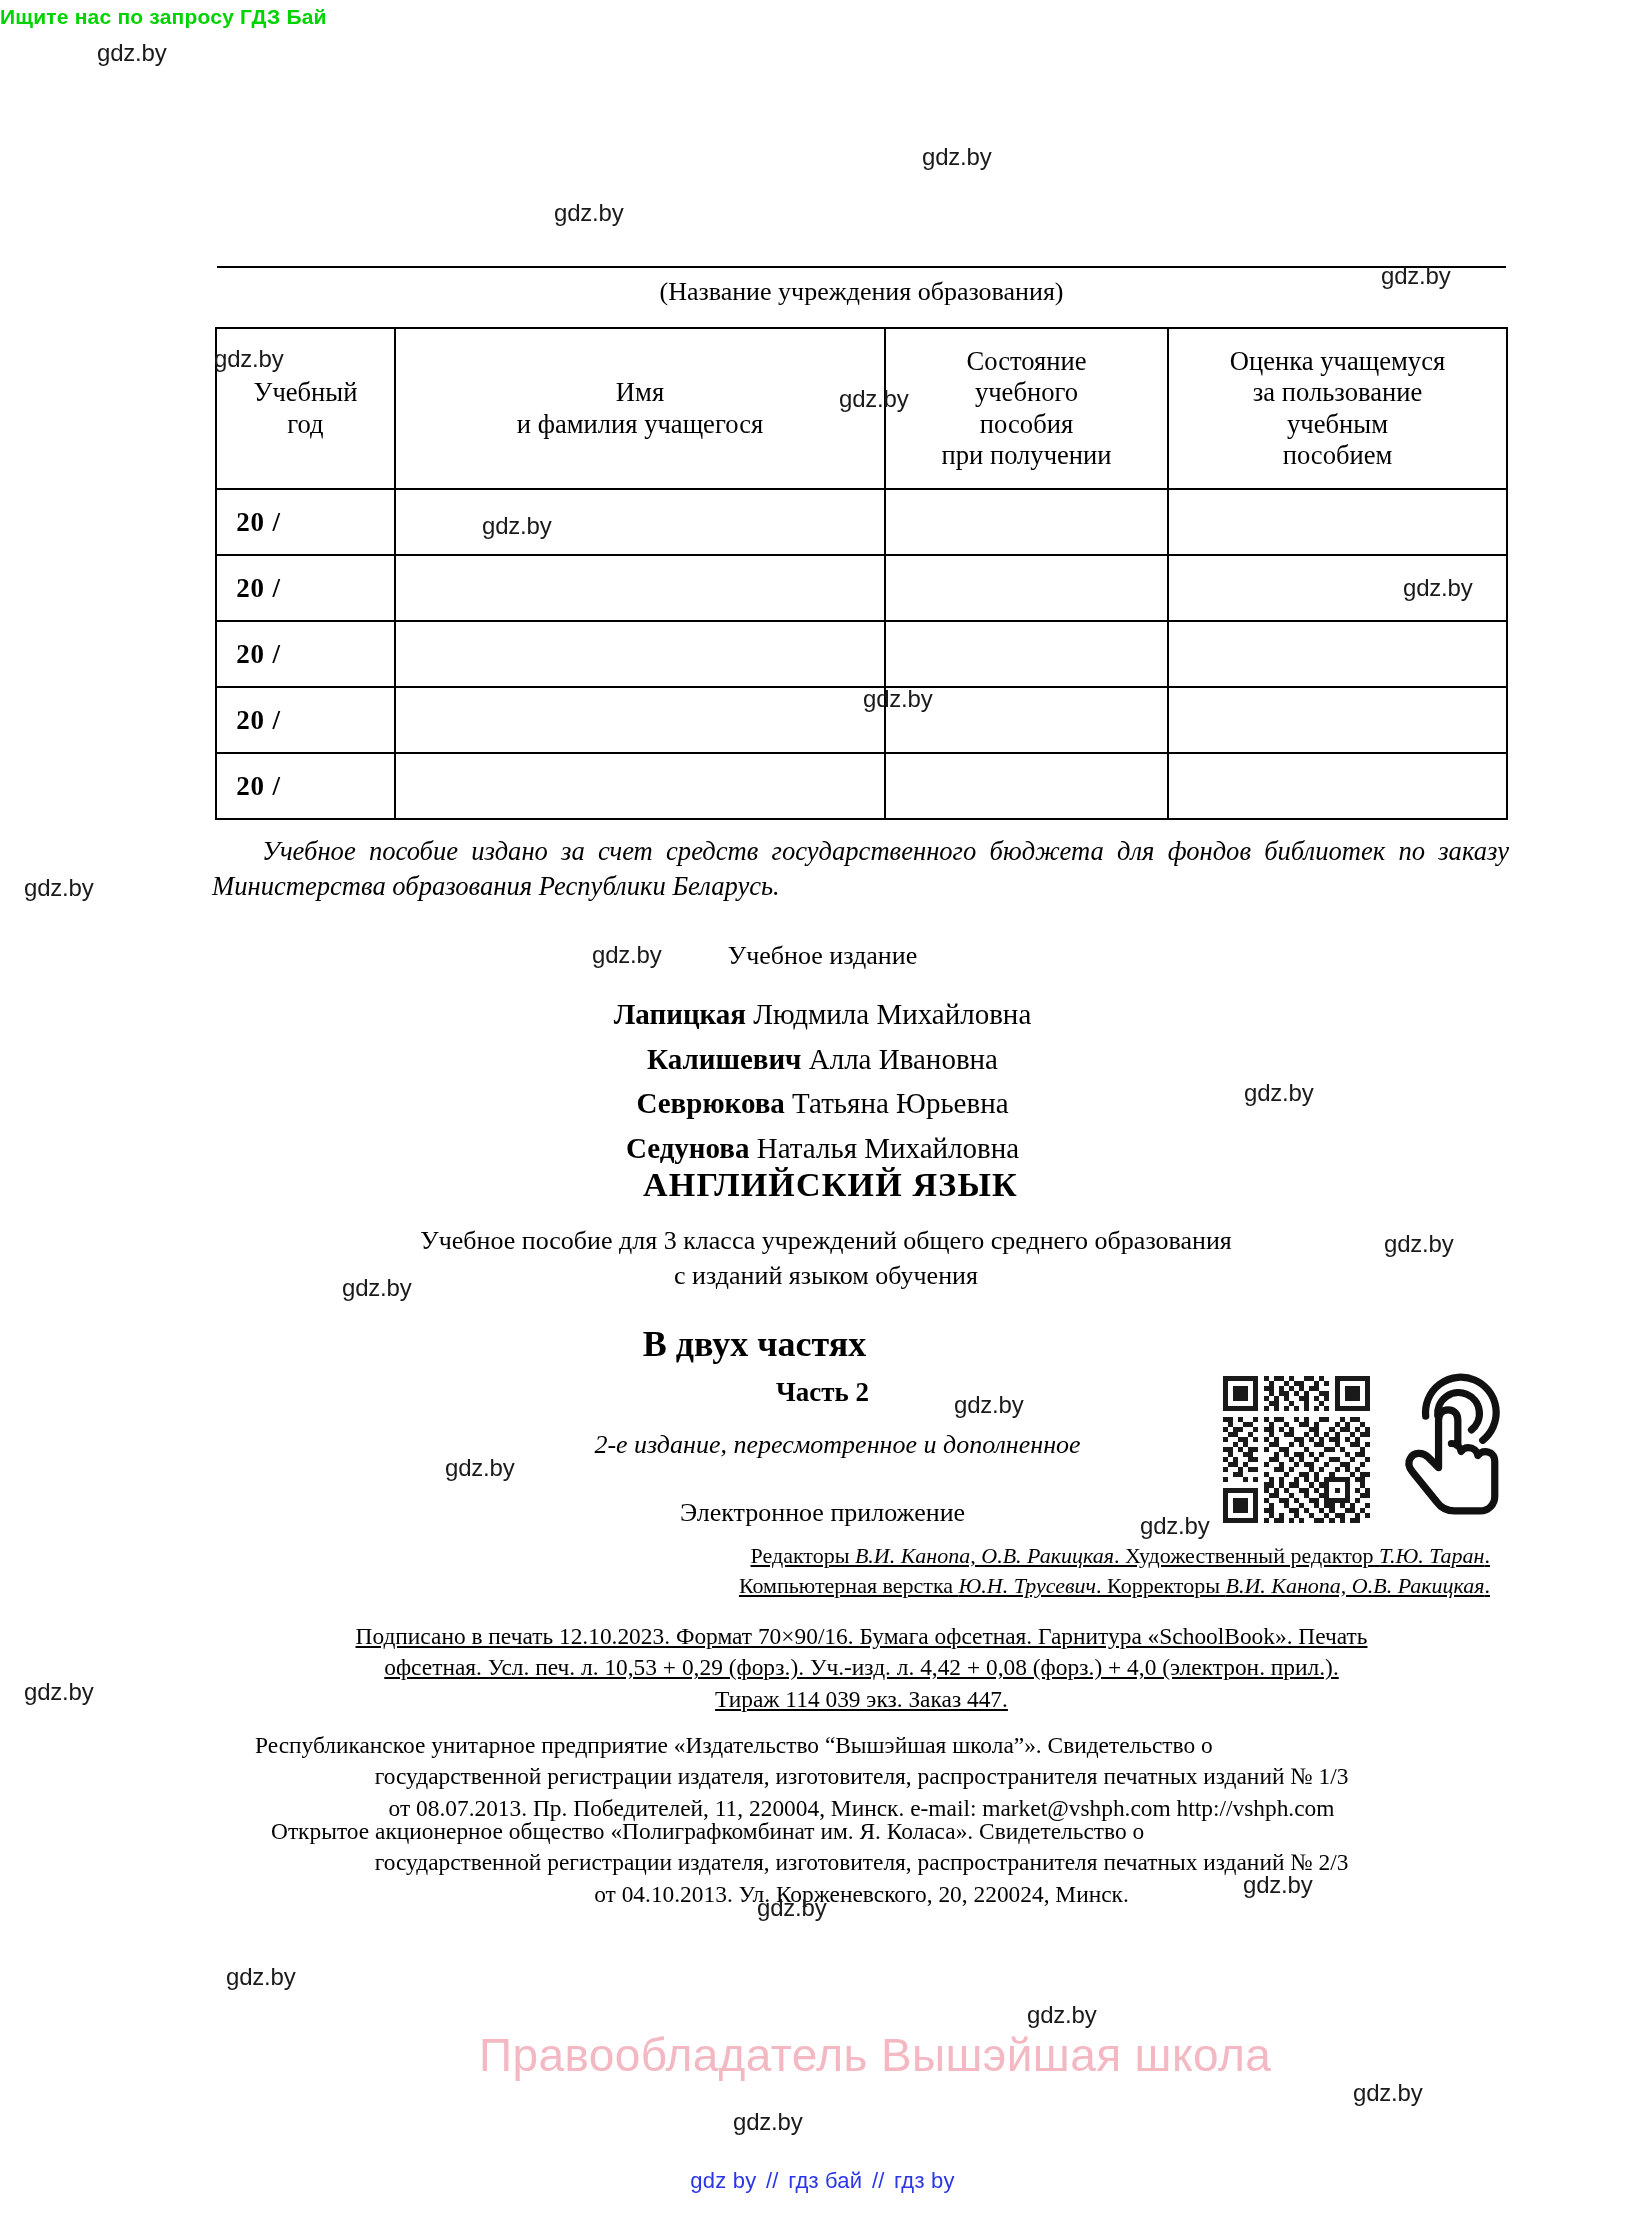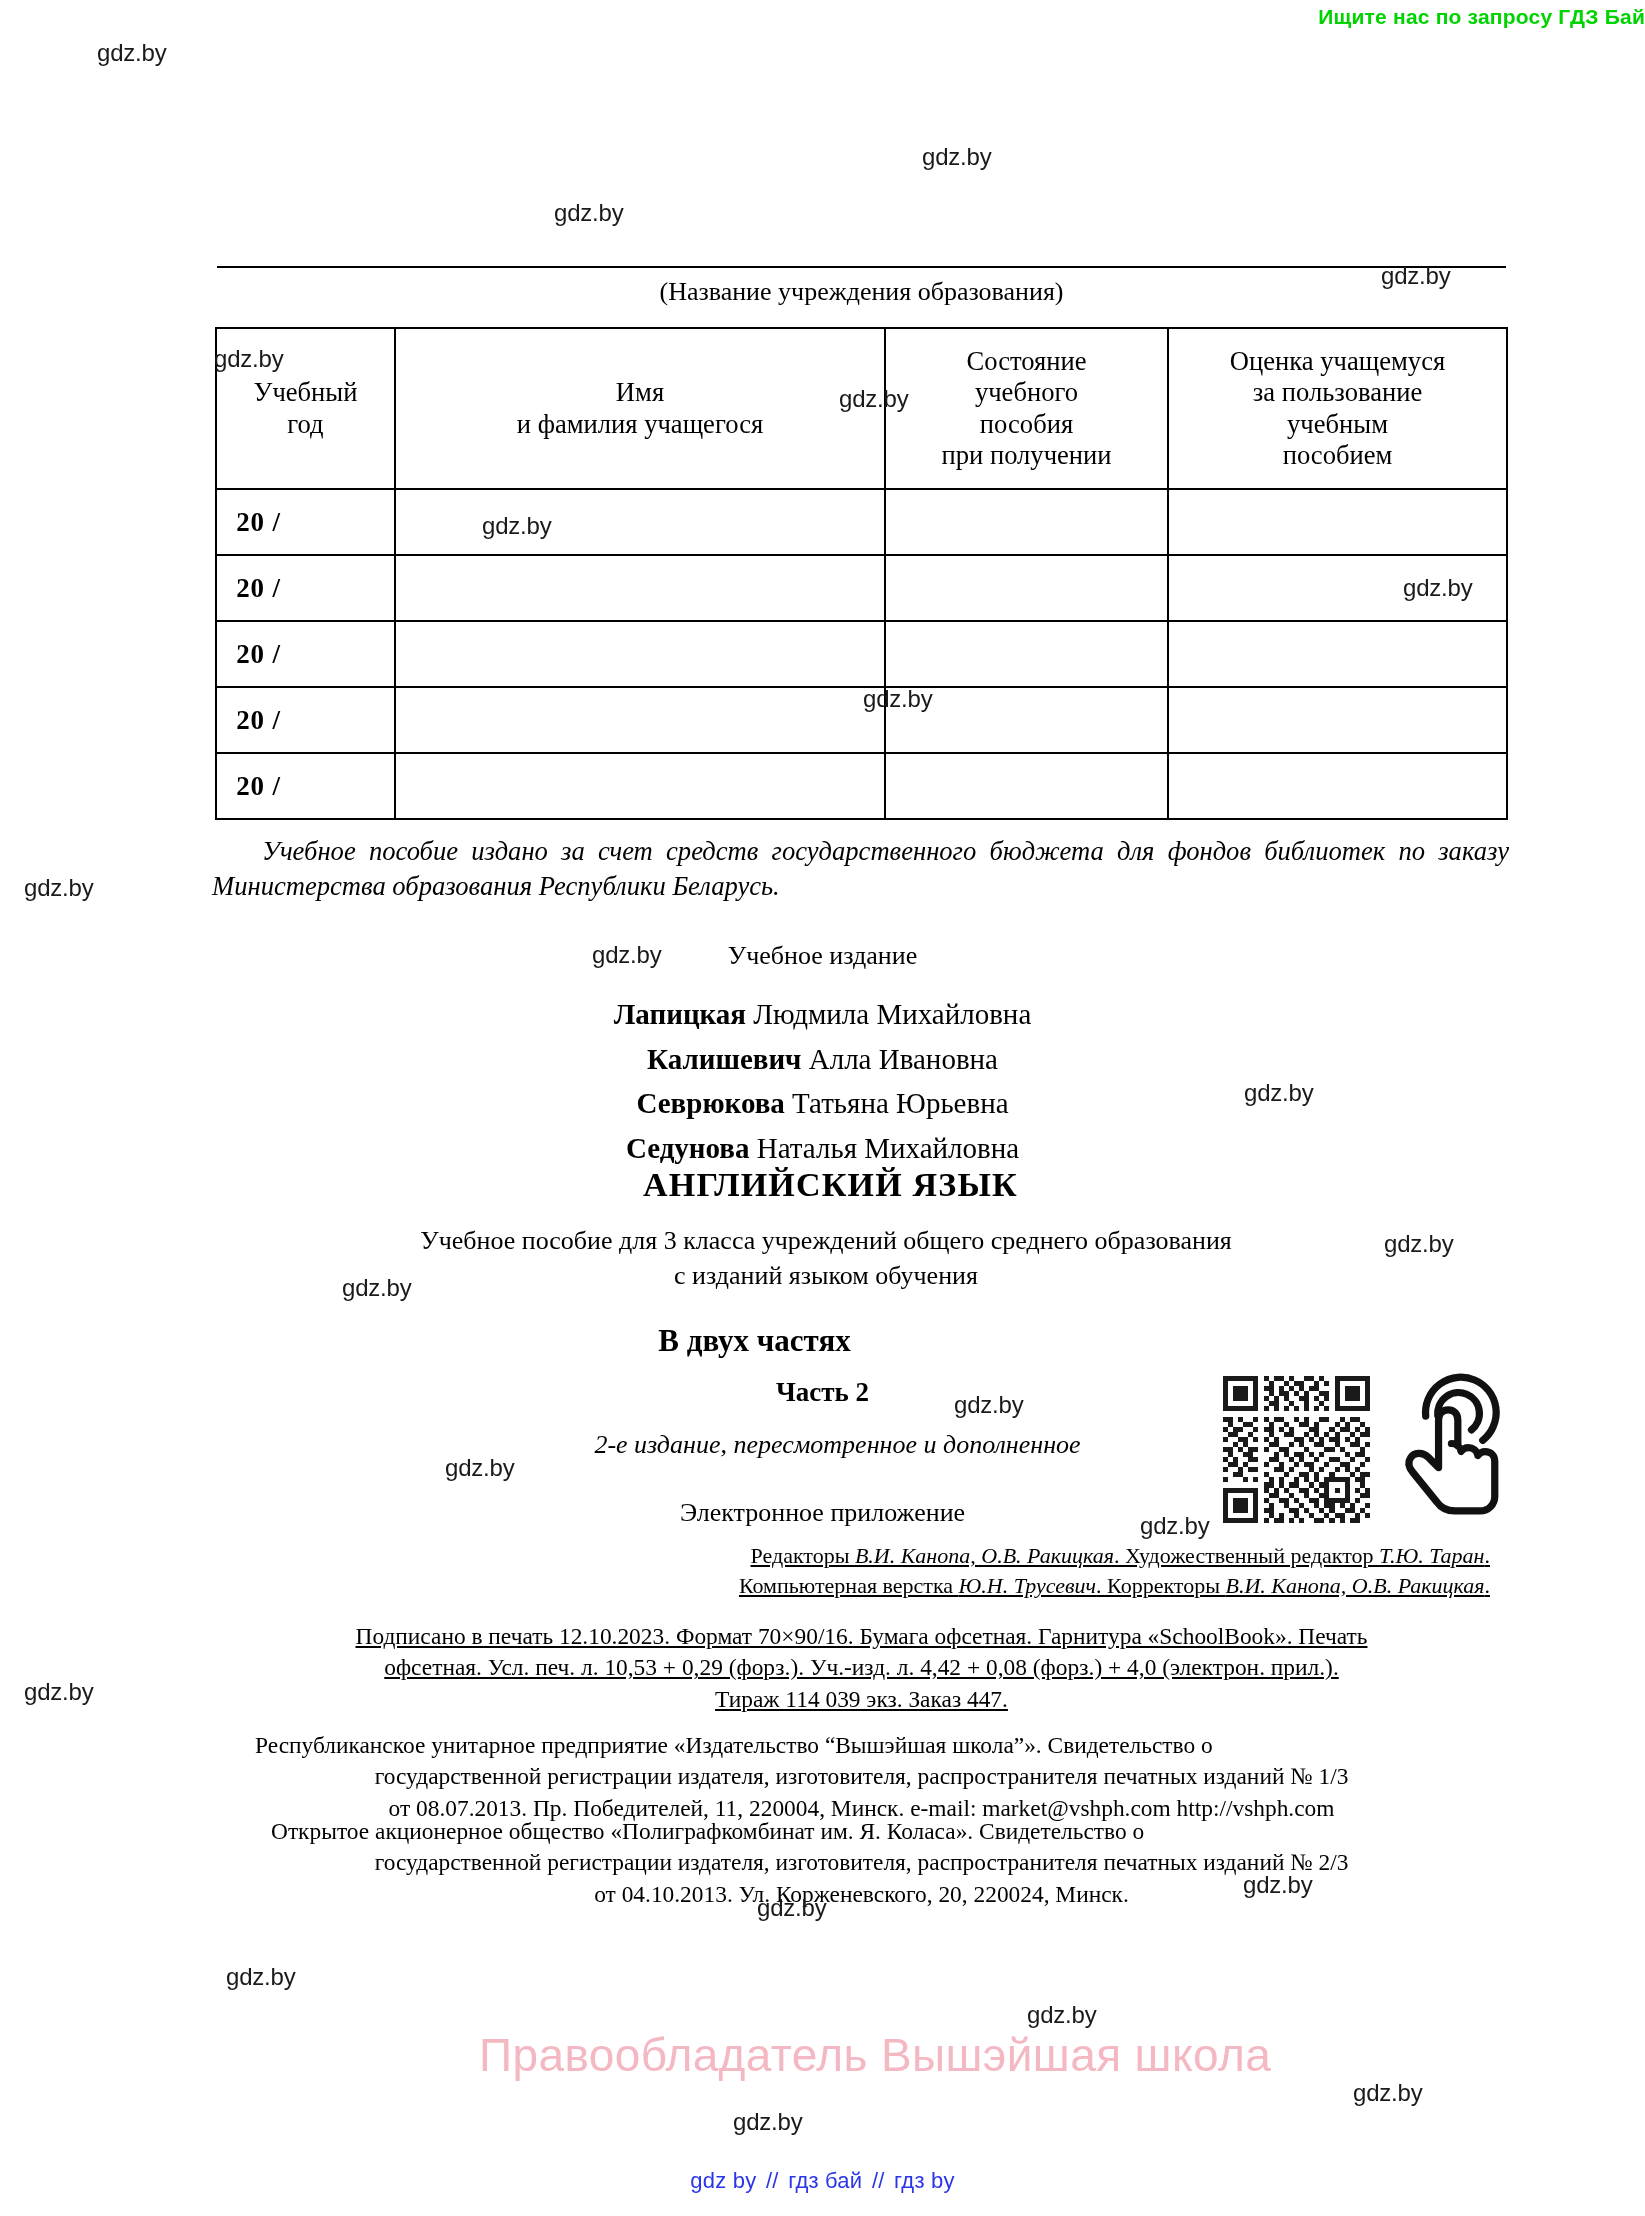--- a/index.html
+++ b/index.html
@@ -36,21 +36,21 @@
     color: #f4b8c3;
     white-space: nowrap;
     z-index: 4;
     letter-spacing: 0.4px;
   }
   .topbanner {
     position: absolute;
     left: 0;
     top: 4.8px;
     width: 1645px;
-    text-align: right;
+    text-align: left;
     font-family: "Liberation Sans", sans-serif;
     font-size: 21px;
     font-weight: bold;
     color: #00d400;
     letter-spacing: 0.2px;
     z-index: 6;
   }
   .footerlinks {
     position: absolute;
     left: 0;
@@ -160,21 +160,21 @@
     left: 242px; top: 1223px; width: 1168px;
     text-align: center;
     font-size: 26px;
     line-height: 1.36;
   }
 
   .parts {
     position: absolute;
     left: 0; top: 1323px; width: 1509px;
     text-align: center;
-    font-size: 31px;
+    font-size: 36px;
     font-weight: bold;
   }
   .part-no {
     position: absolute;
     left: 0; top: 1377px; width: 1645px;
     text-align: center;
     font-size: 27px;
     font-weight: bold;
   }
   .edition-no {

